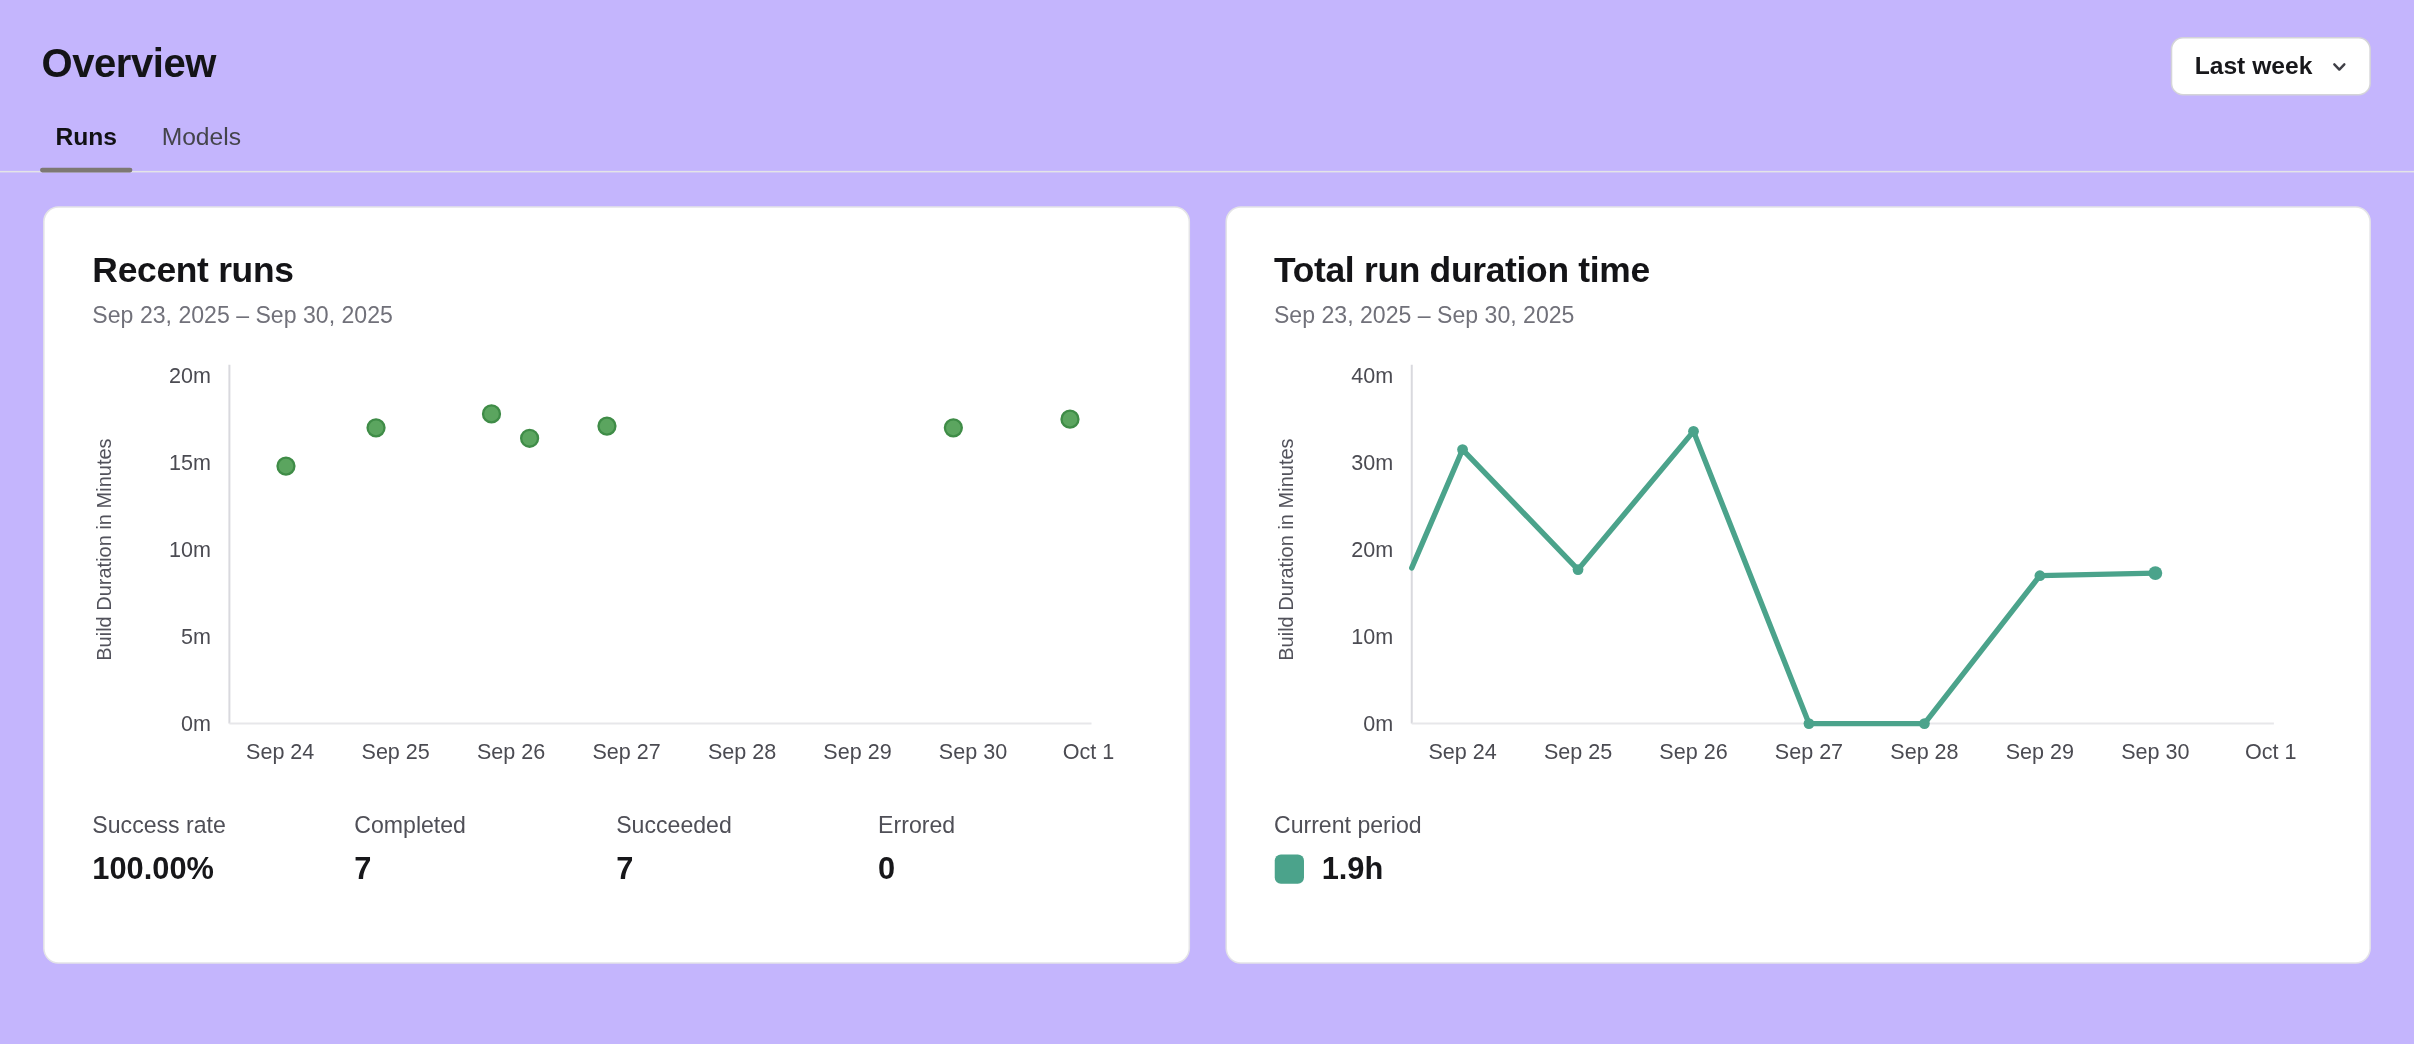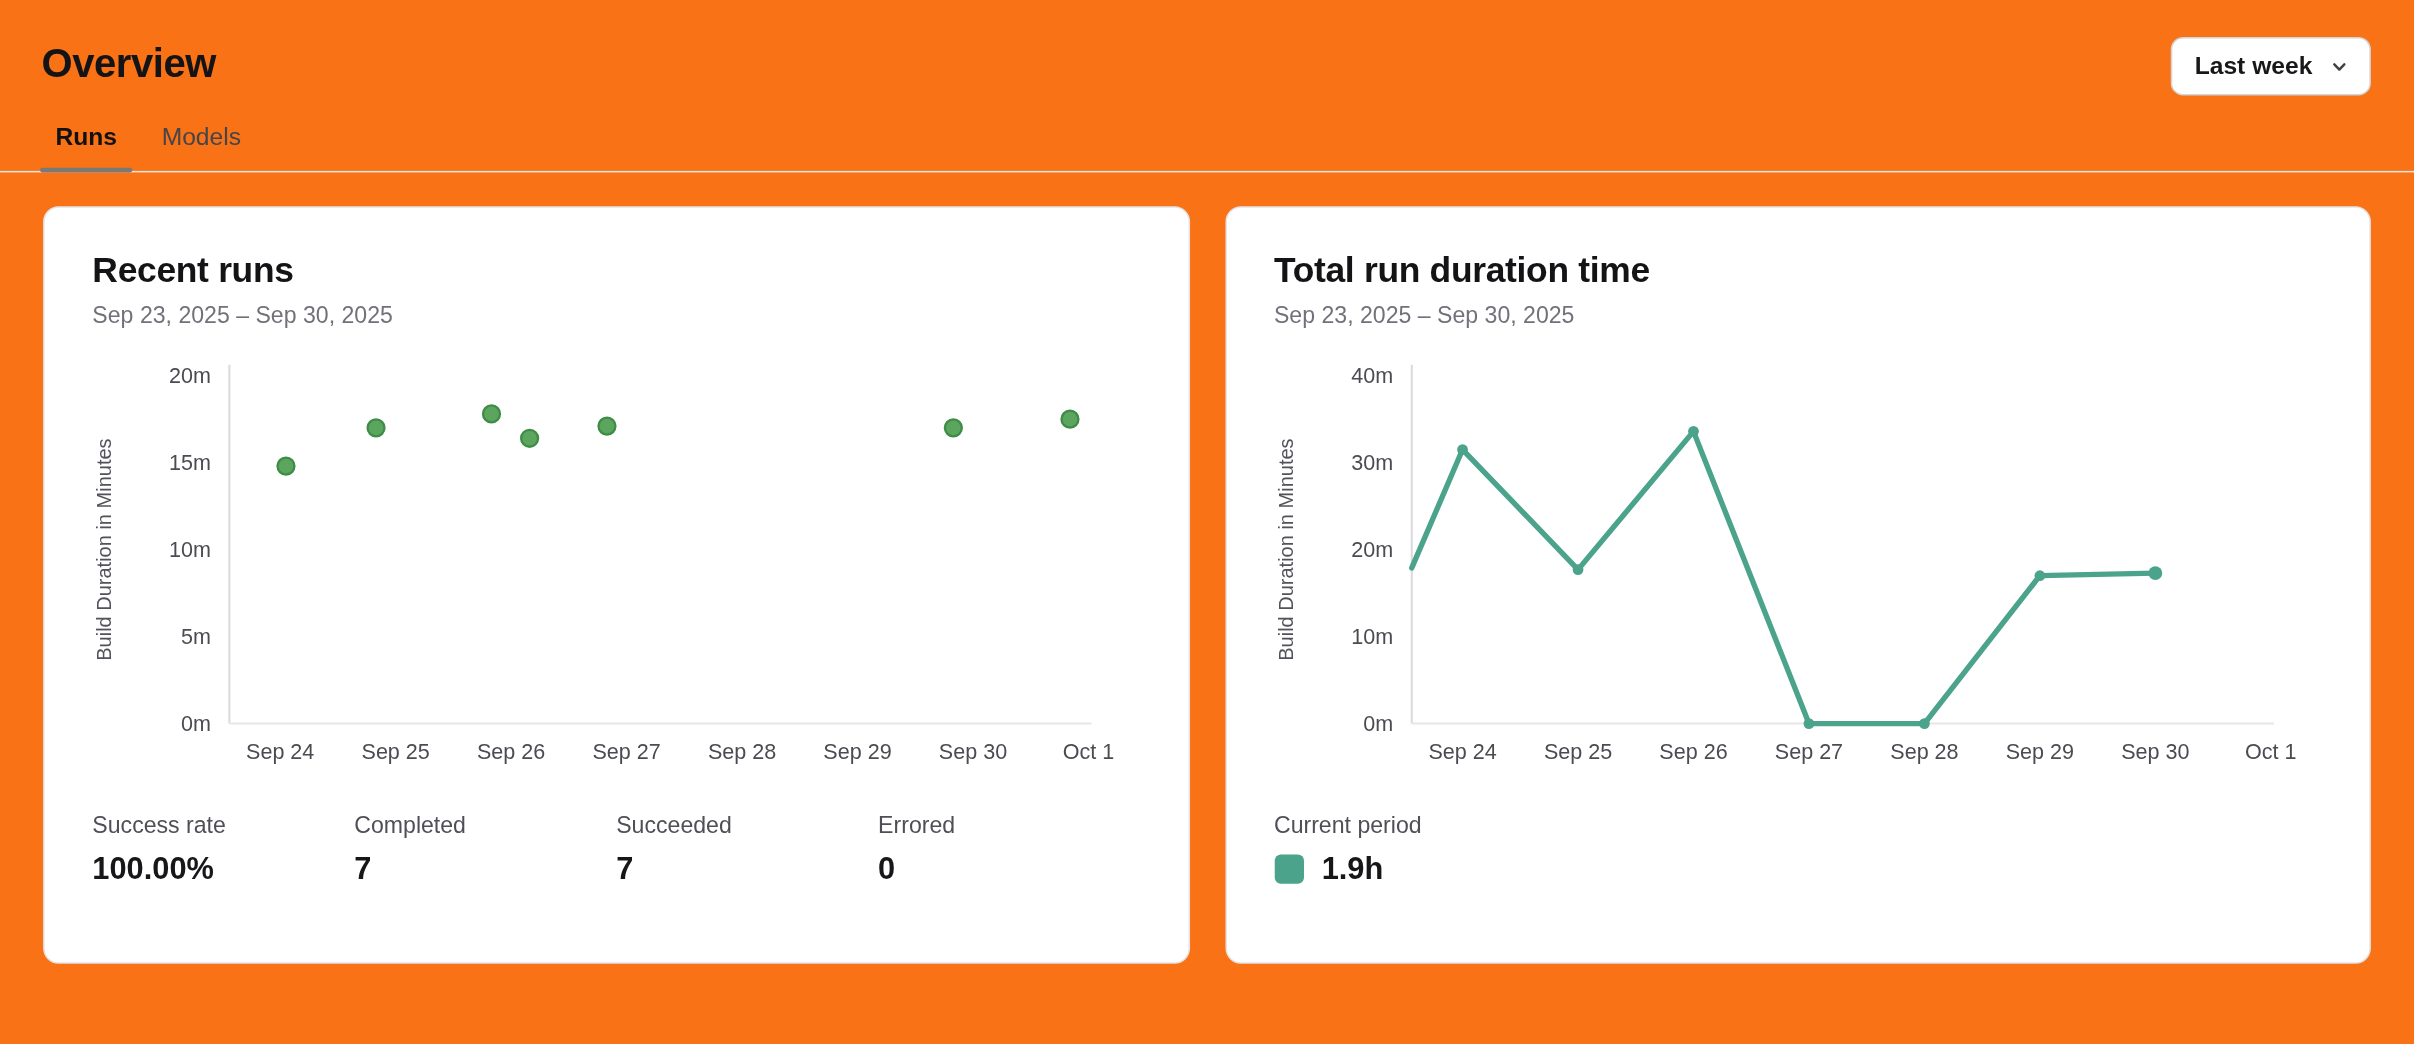--- a/index.html
+++ b/index.html
@@ -1,16 +1,16 @@
 <!DOCTYPE html>
 <html><head>
 <meta charset="utf-8">
 <style>
   html, body { margin: 0; padding: 0; background: #ffffff; }
-  .stage { width: 2414px; height: 1044px; overflow: hidden; background: #f97316; }
+  .stage { width: 2414px; height: 1044px; overflow: hidden; background: #c4b5fd; }
   .viewport {
     width: 1568px; height: 678px;
     transform: scale(1.539541);
     transform-origin: 0 0;
     font-family: "Liberation Sans", sans-serif;
     color: #18181b;
     position: relative;
   }
 
   

